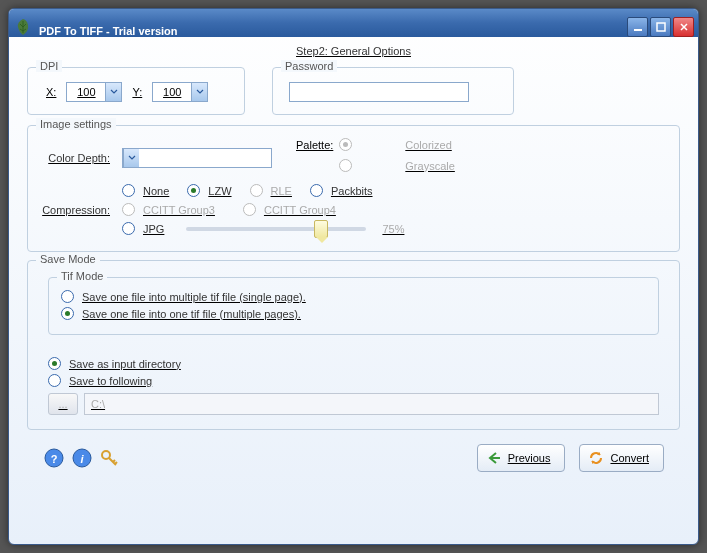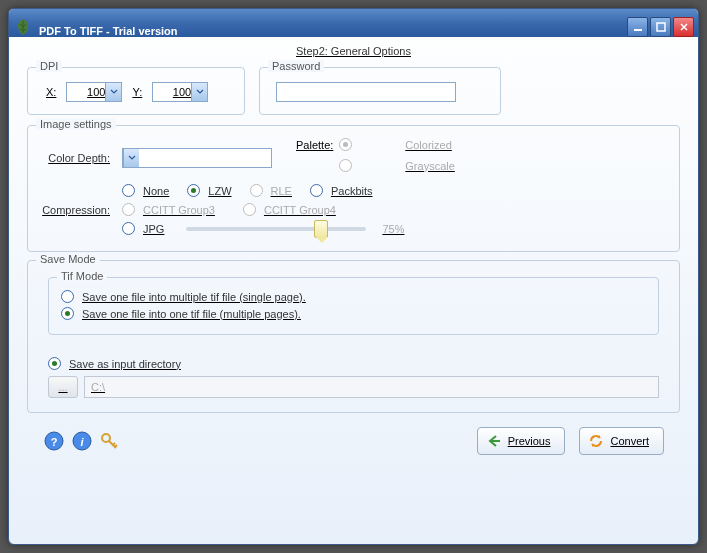--- a/index.html
+++ b/index.html
@@ -8,26 +8,26 @@
 .titlebar { height: 28px; background: linear-gradient(to bottom, #5a8ac8 0%, #3a6aad 50%, #2a5a9d 100%); display: flex; align-items: flex-end; padding: 0 4px; color: #fff; font-weight: bold; font-size: 13px; }
 .titlebar .logo { width: 20px; height: 20px; margin-right: 6px; }
 .titlebar .title { flex: 1; }
 .titlebar .winbtn { width: 21px; height: 20px; margin-left: 2px; border: 1px solid #2a4a7a; border-radius: 2px; background: linear-gradient(to bottom, #89b4e8, #4a7ac0); display: flex; align-items: center; justify-content: center; cursor: pointer; }
 .titlebar .winbtn.close { background: linear-gradient(to bottom, #f08888, #d83030); border-color: #a02020; }
 .content { padding: 6px 18px 10px 18px; text-decoration: underline; }
 .step-label { text-align: center; padding: 2px 0 10px 0; color: #333; }
 .fieldset { border: 1px solid #c0d0e0; border-radius: 4px; padding: 12px 12px 10px 12px; margin-bottom: 8px; position: relative; }
 .fieldset .legend { position: absolute; top: -8px; left: 8px; background: #f4f8fc; padding: 0 4px; color: #555; }
 .row { display: flex; align-items: center; gap: 6px; }
-.toprow { display: flex; gap: 14px; margin-bottom: 10px; }
+.toprow { display: flex; gap: 27px; margin-bottom: 10px; }
 .toprow .fieldset { flex: 0 0 auto; margin-bottom: 0; }
 .dpi-box { width: 218px; }
 .pwd-box { width: 242px; }
 .dropdown { display: inline-flex; align-items: center; border: 1px solid #8aa8cc; background: #fff; height: 20px; }
-.dropdown input { border: none; outline: none; width: 38px; text-align: right; height: 18px; font-size: 11px; }
+.dropdown input { border: none; outline: none; width: 38px; text-align: center; height: 18px; font-size: 11px; }
 .dropdown .dbtn { width: 16px; height: 18px; background: linear-gradient(to bottom, #d8e8fc, #a8c8ec); border-left: 1px solid #8aa8cc; display: flex; align-items: center; justify-content: center; cursor: pointer; }
 .textinput { border: 1px solid #8aa8cc; background: #fff; height: 20px; width: 180px; padding: 0 4px; }
 .imgset .row { margin-bottom: 6px; }
 .lbl-col { width: 76px; text-align: right; padding-right: 6px; color: #333; }
 .radio { width: 13px; height: 13px; border: 1px solid #3a6aad; border-radius: 50%; background: #fff; display: inline-flex; align-items: center; justify-content: center; margin-right: 2px; cursor: pointer; }
 .radio.checked::after { content: ""; width: 5px; height: 5px; background: #2a7a2a; border-radius: 50%; }
 .radio.disabled { border-color: #bbb; cursor: default; }
 .radio.disabled.checked::after { background: #bbb; }
 .rlabel { color: #333; margin-right: 12px; cursor: pointer; }
 .rlabel.disabled { color: #aaa; cursor: default; }
@@ -187,20 +187,24 @@
           <div class="row">
               <span class="radio checked"></span>
               <span class="rlabel">Save one file into one tif file (multiple pages).</span>
             </div>
         </div>
         <div class="saveloc">
           <div class="row">
               <span class="radio checked"></span>
               <span class="rlabel">Save as input directory</span>
             </div>
+          <div class="row">
+              <span class="radio"></span>
+              <span class="rlabel">Save to following</span>
+            </div>
           <div class="pathrow">
             <span class="browsebtn">...</span>
             <input class="pathinput" disabled="" value="C:\" style="">
           </div>
         </div>
       </div>
     </div>
 
     <div class="footer">
       <div class="ficons">

